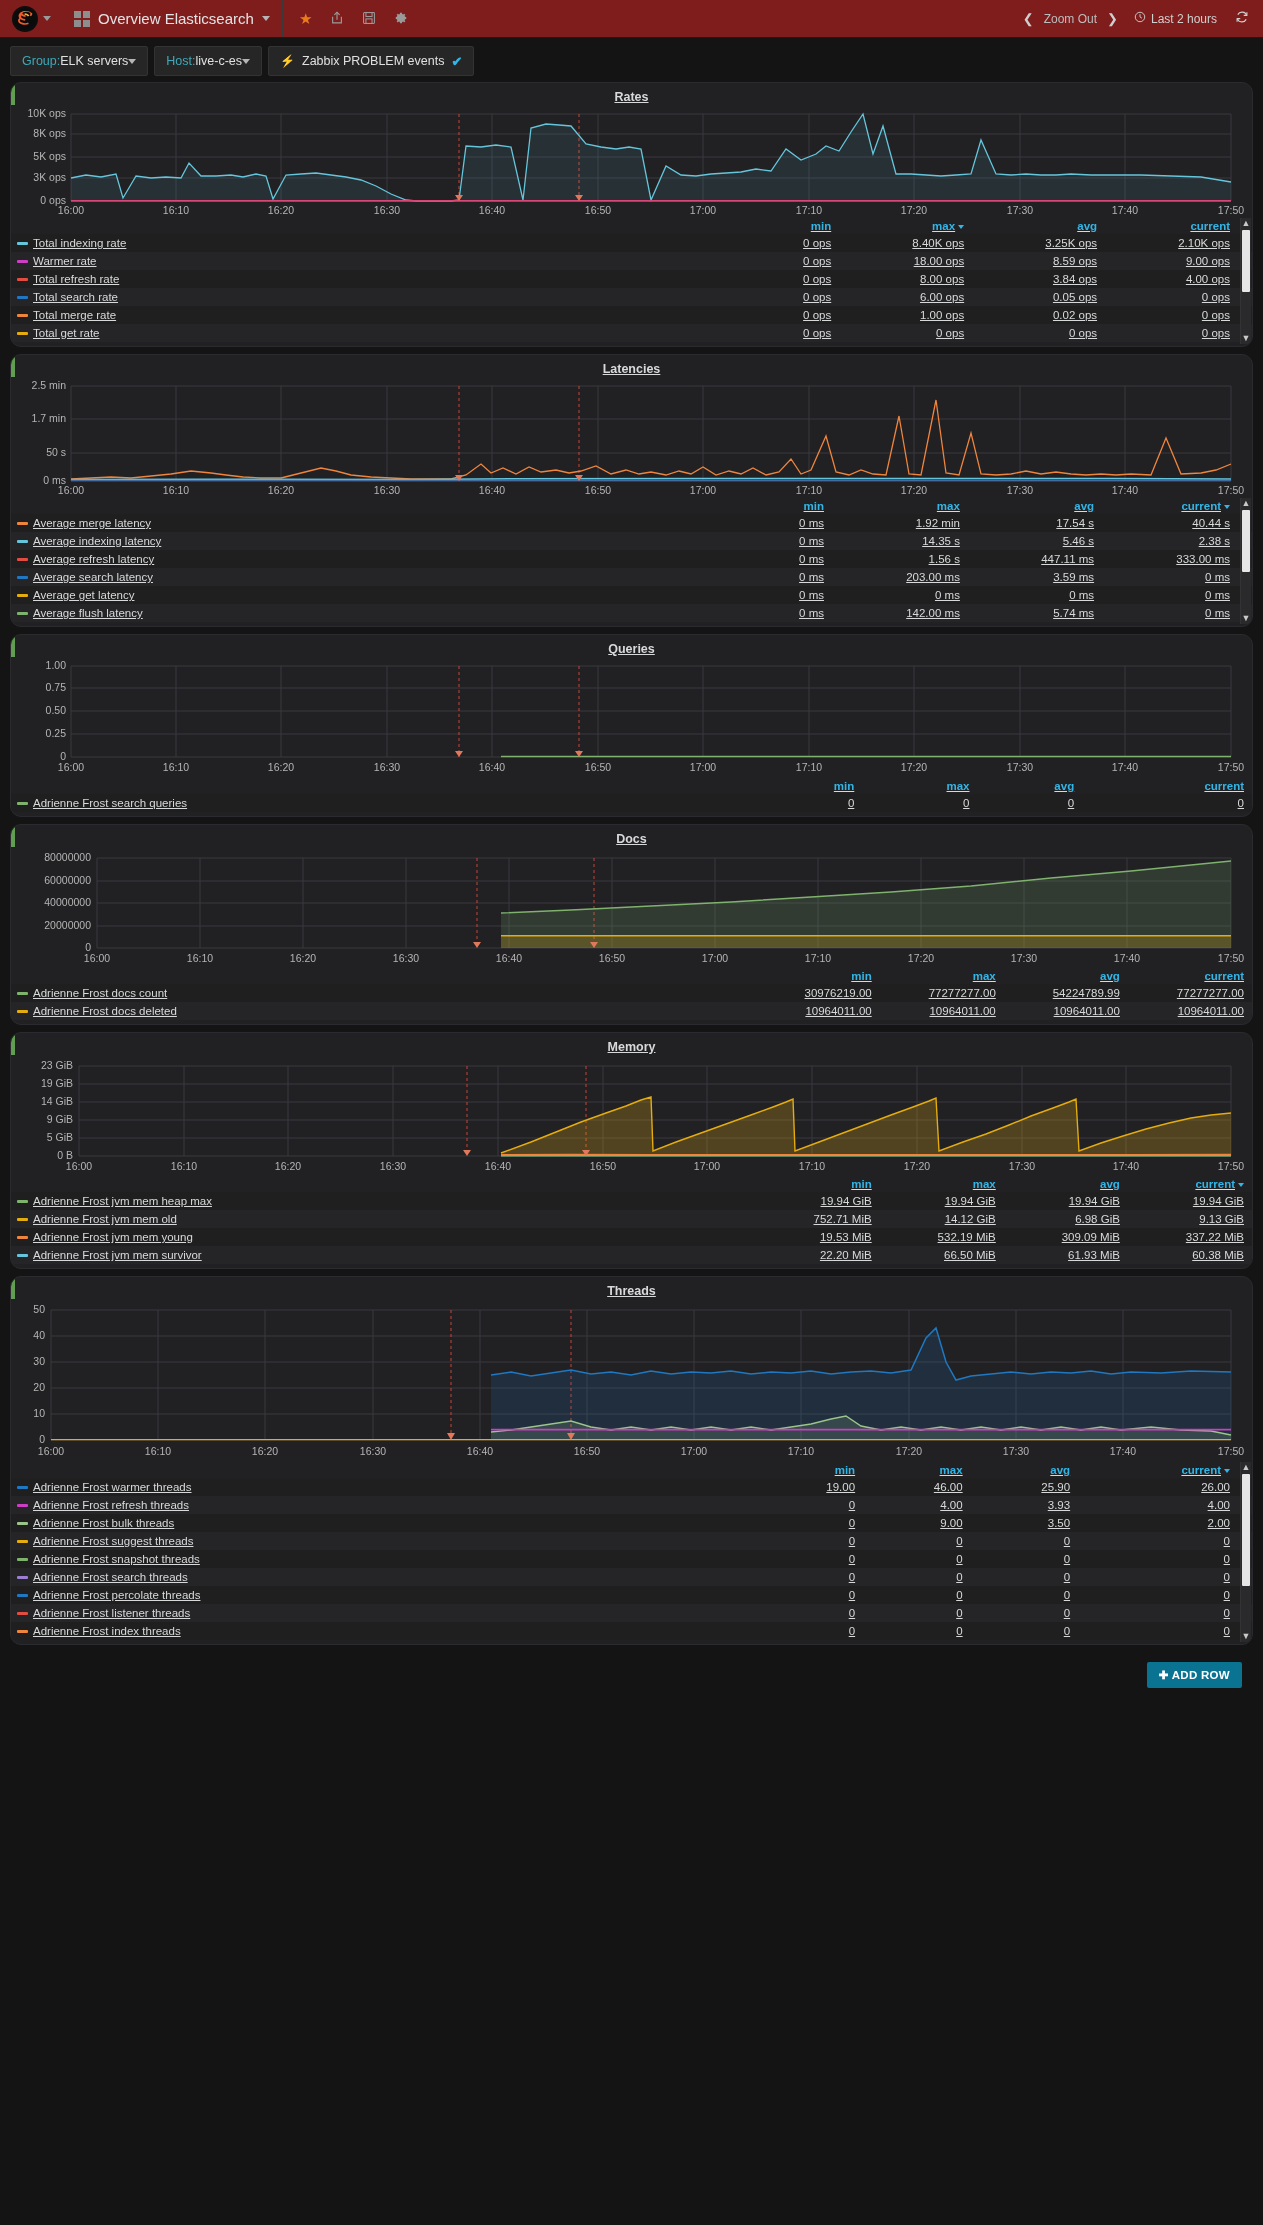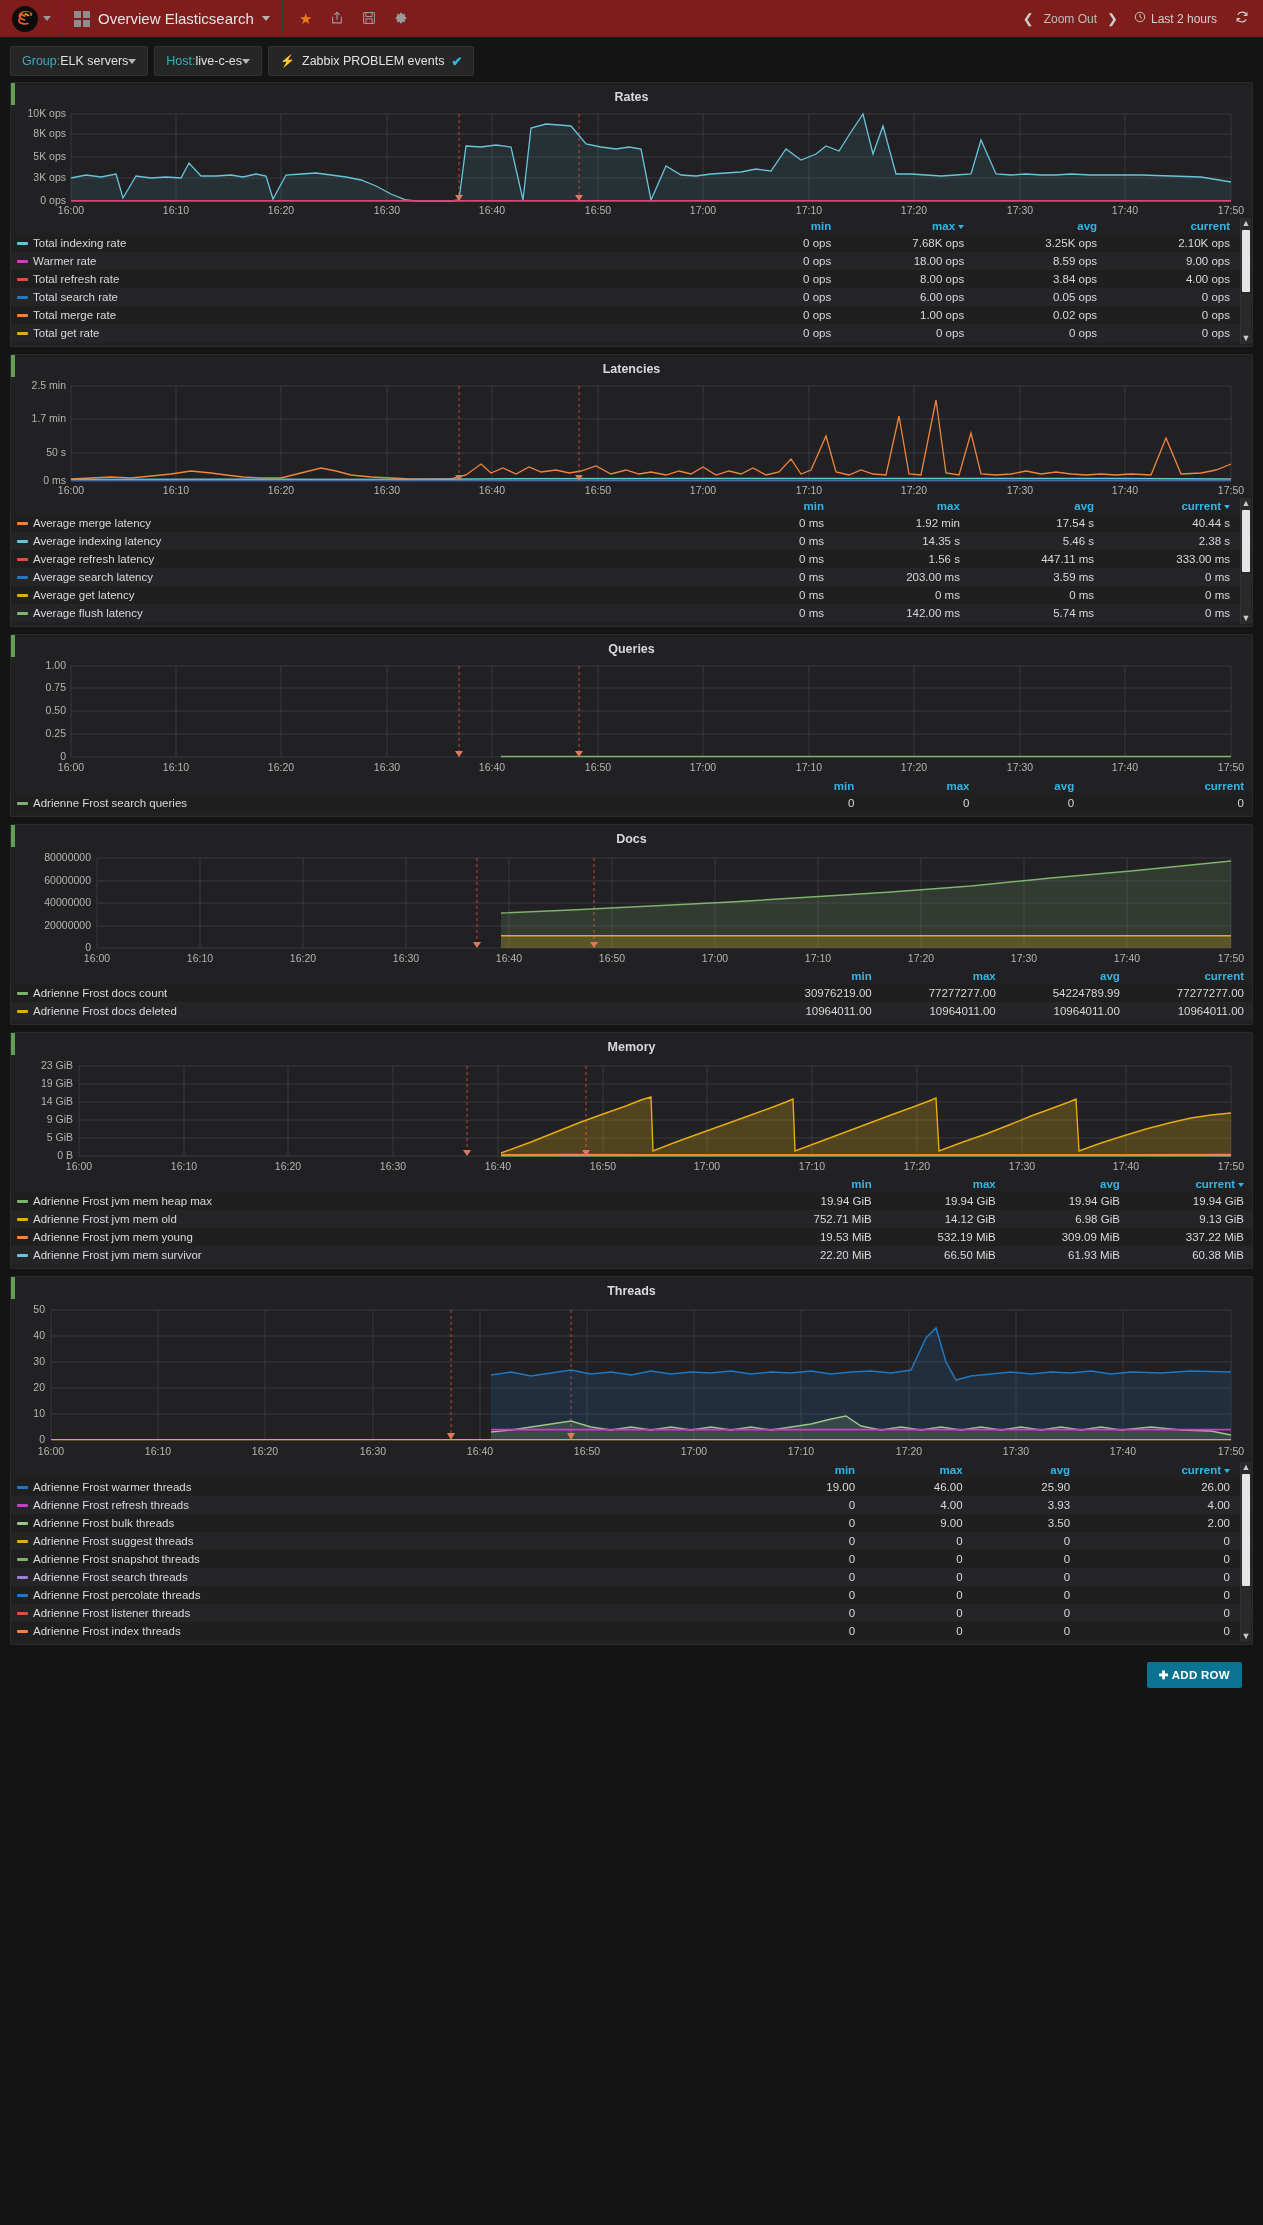--- a/index.html
+++ b/index.html
@@ -81,23 +81,24 @@
   .ann-box { gap: 7px; }
   .bolt { color: #e24d42; font-size: 12px; }
   .ann-name { color: #e0e0e0; }
   .check { color: #33b5e5; font-size: 13px; font-weight: bold; }
 
   
   .panel {
     margin: 0 10px 7px 10px;
     background: #212124;
     border: 1px solid #2b2b2f;
-    border-radius: 1px;
+    border-radius: 11px;
     position: relative;
     overflow: hidden;
+    text-decoration: underline;
   }
   .panel-accent {
     position: absolute; left: 0; top: 0; width: 4px; height: 22px;
     background: #629e51;
   }
   .panel-title {
     text-align: center;
     font-size: 12.5px;
     font-weight: bold;
     color: #d8d9da;
@@ -336,21 +337,21 @@
         <th><span>max</span><span class="sort-caret"></span></th>
         <th>avg</th>
         <th>current</th>
         <th style="width:14px"></th>
       </tr>
         </thead>
       <tbody>
           <tr>
             <td class="sname"><span class="swatch" style="background: rgb(101, 197, 219);"></span><span>Total indexing rate</span></td>
             <td>0 ops</td>
-            <td>7.68K ops</td>
+            <td>8.40K ops</td>
             <td>3.25K ops</td>
             <td>2.10K ops</td>
             <td></td>
           </tr>
           <tr>
             <td class="sname"><span class="swatch" style="background: rgb(204, 63, 196);"></span><span>Warmer rate</span></td>
             <td>0 ops</td>
             <td>18.00 ops</td>
             <td>8.59 ops</td>
             <td>9.00 ops</td>

